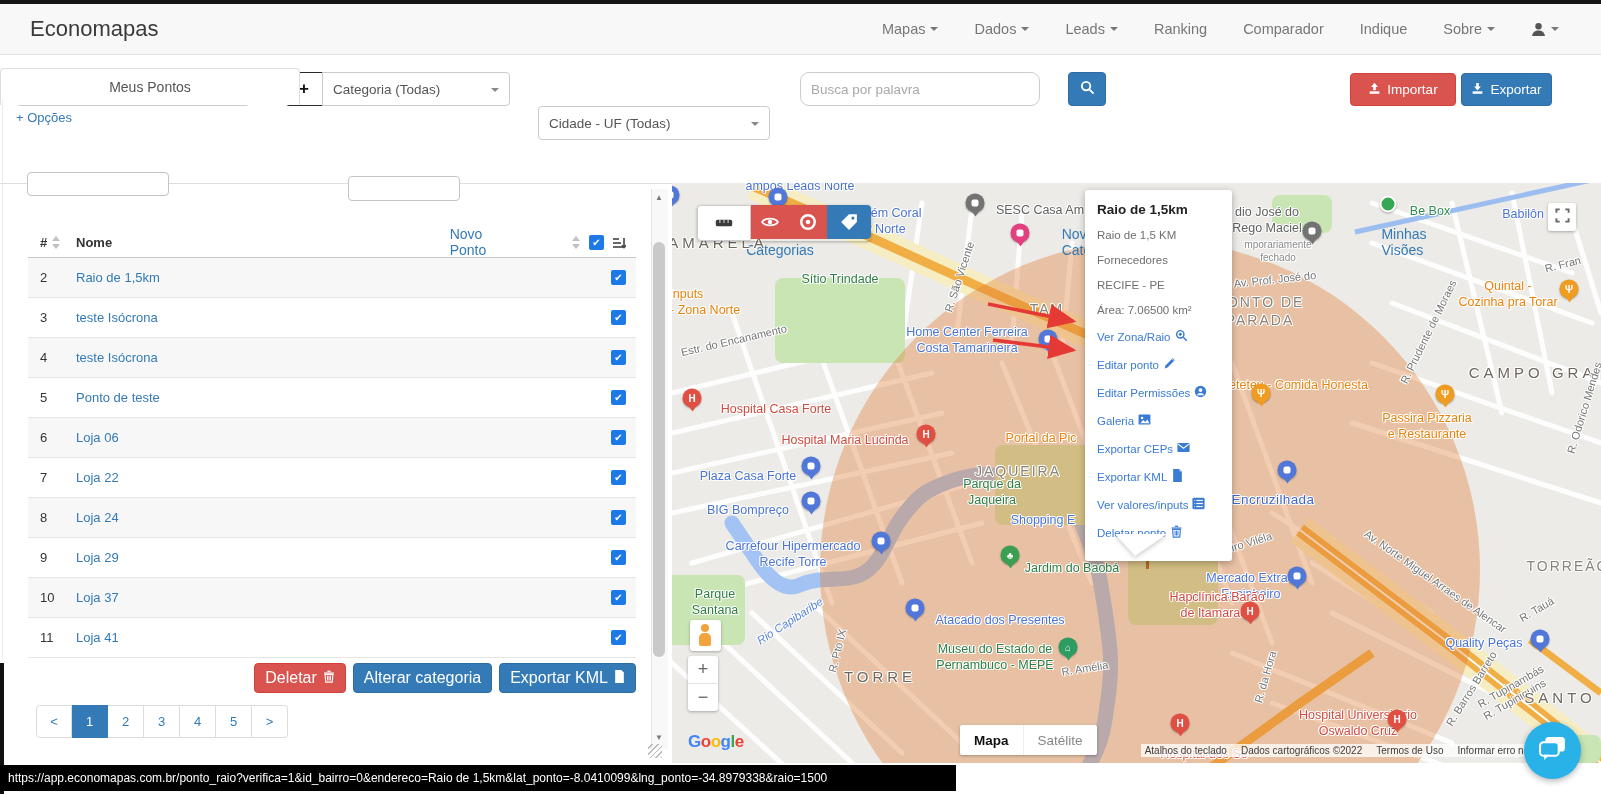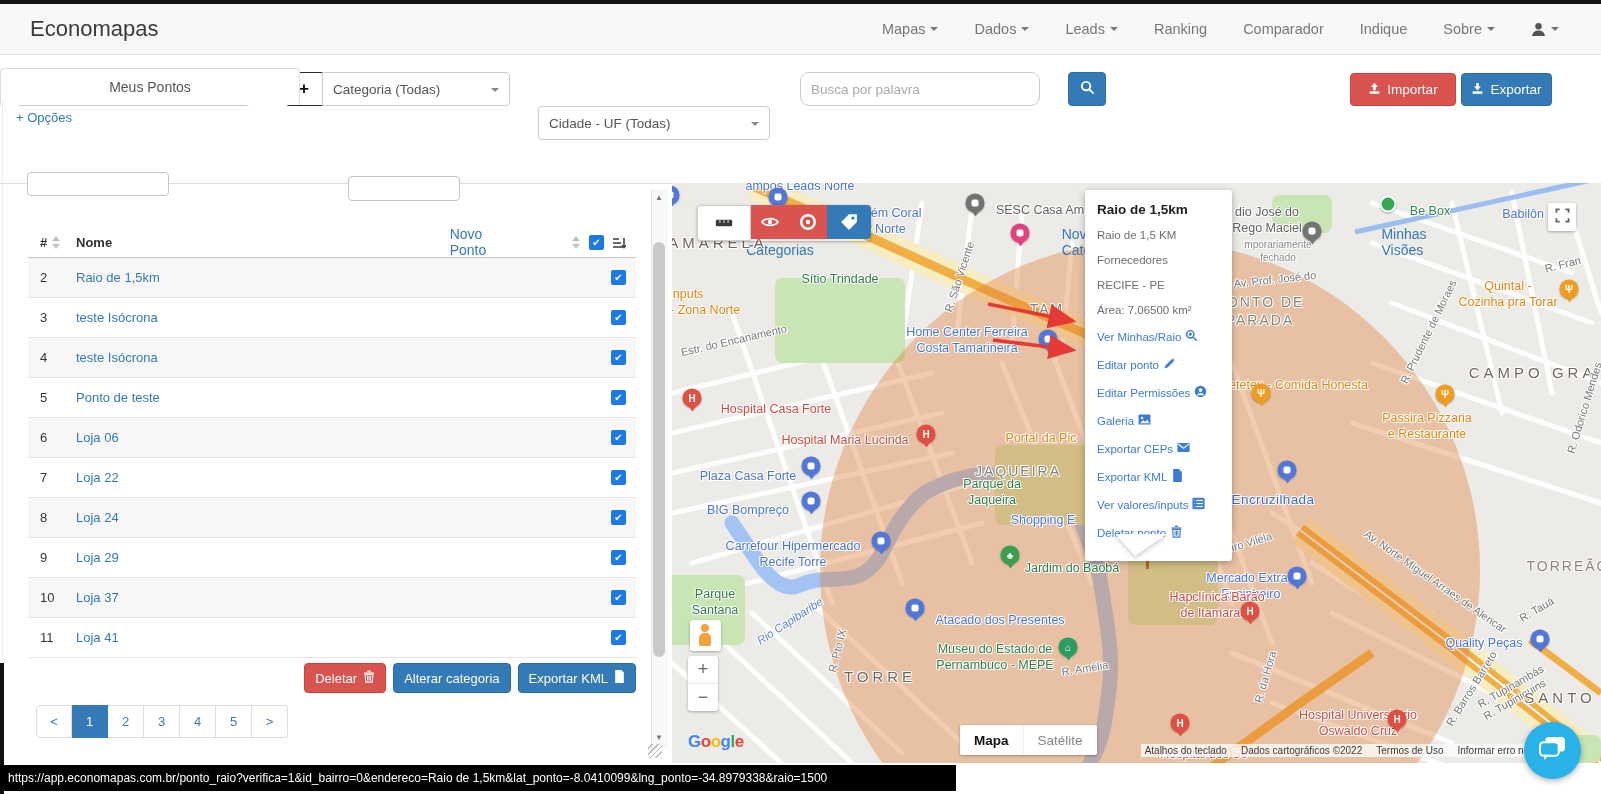--- a/index.html
+++ b/index.html
@@ -45,21 +45,21 @@
   .rowname{color:#337ab7;cursor:pointer;}
   .cb{width:15px;height:15px;background:#1d79e5;border-radius:2px;color:#fff;font-size:10px;line-height:15px;
       text-align:center;cursor:pointer;flex:0 0 auto;}
   .sorter{display:inline-block;width:9px;height:13px;position:relative;cursor:pointer;}
   .sorter:before,.sorter:after{content:"";position:absolute;left:0;border-left:4.5px solid transparent;border-right:4.5px solid transparent;}
   .sorter:before{top:0;border-bottom:5px solid #c2c2c2;}
   .sorter:after{bottom:0;border-top:5px solid #c2c2c2;}
   .sortamt{width:14px;height:14px;color:#444;cursor:pointer;}
   
   #actionbtns{left:322px;top:663px;width:314px;display:flex;gap:7px;justify-content:flex-end;}
-  #actionbtns .btn{height:30px;padding:0 10px;font-size:13px;}
+  #actionbtns .btn{height:30px;padding:0 10px;font-size:16px;}
   #pager{left:36px;top:705px;display:flex;position:absolute;}
   .pg{width:36px;height:33px;border:1px solid #ddd;border-left:none;background:#fff;color:#337ab7;font-size:13px;
       display:flex;align-items:center;justify-content:center;cursor:pointer;box-sizing:border-box;}
   .pg:first-child{border-left:1px solid #ddd;border-radius:4px 0 0 4px;}
   .pg:last-child{border-radius:0 4px 4px 0;}
   .pg.on{background:#337ab7;border-color:#337ab7;color:#fff;}
   
   #sbtrack{left:651px;top:189px;width:16px;height:560px;background:#f8f8f8;border-left:1px solid #e3e3e3;}
   .sbarrow{position:absolute;left:655px;font-size:8px;color:#777;cursor:pointer;}
   #sbthumb{left:653px;top:242px;width:12px;height:415px;background:#c9c9c9;border-radius:6px;cursor:pointer;}
@@ -617,21 +617,21 @@
     <div id="popup">
       <div id="popup-title">Raio de 1,5km</div>
       <div id="popup-info">
           <div class="pinfo">Raio de 1,5 KM</div>
           <div class="pinfo">Fornecedores</div>
           <div class="pinfo">RECIFE - PE</div>
           <div class="pinfo">Área: 7.06500 km²</div>
         </div>
       <div id="popup-links">
           <div class="plink">
-            <span>Ver Minhas/Raio</span>
+            <span>Ver Zona/Raio</span>
             <span><svg viewBox="0 0 16 16" fill="none" stroke="#3a7bd5" stroke-width="1.8">
                 <circle cx="6.5" cy="6.5" r="4.5"></circle>
                 <line x1="10.2" y1="10.2" x2="14.5" y2="14.5"></line>
                 <line x1="4.5" y1="6.5" x2="8.5" y2="6.5"></line>
                 <line x1="6.5" y1="4.5" x2="6.5" y2="8.5"></line>
               </svg></span>
           </div>
           <div class="plink">
             <span>Editar ponto</span>
             <span><svg viewBox="0 0 16 16" width="13" height="13" fill="#3a7bd5">

